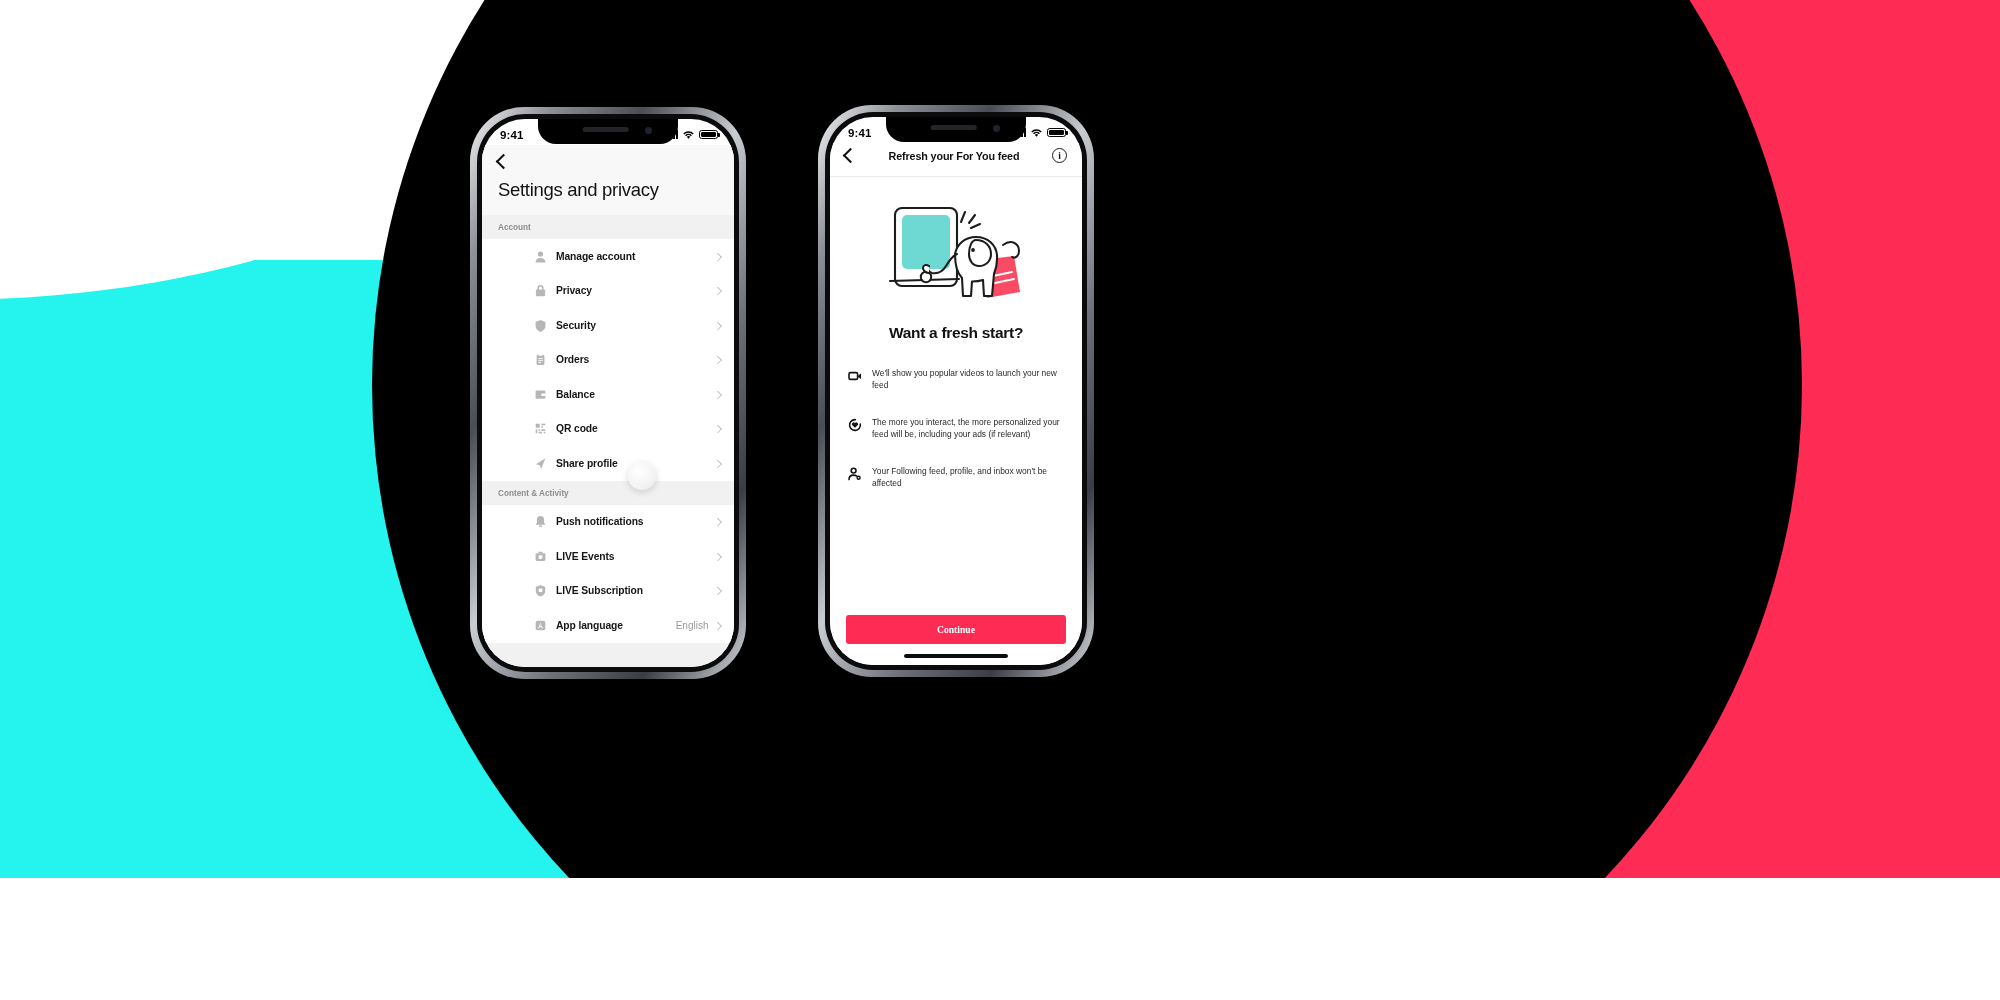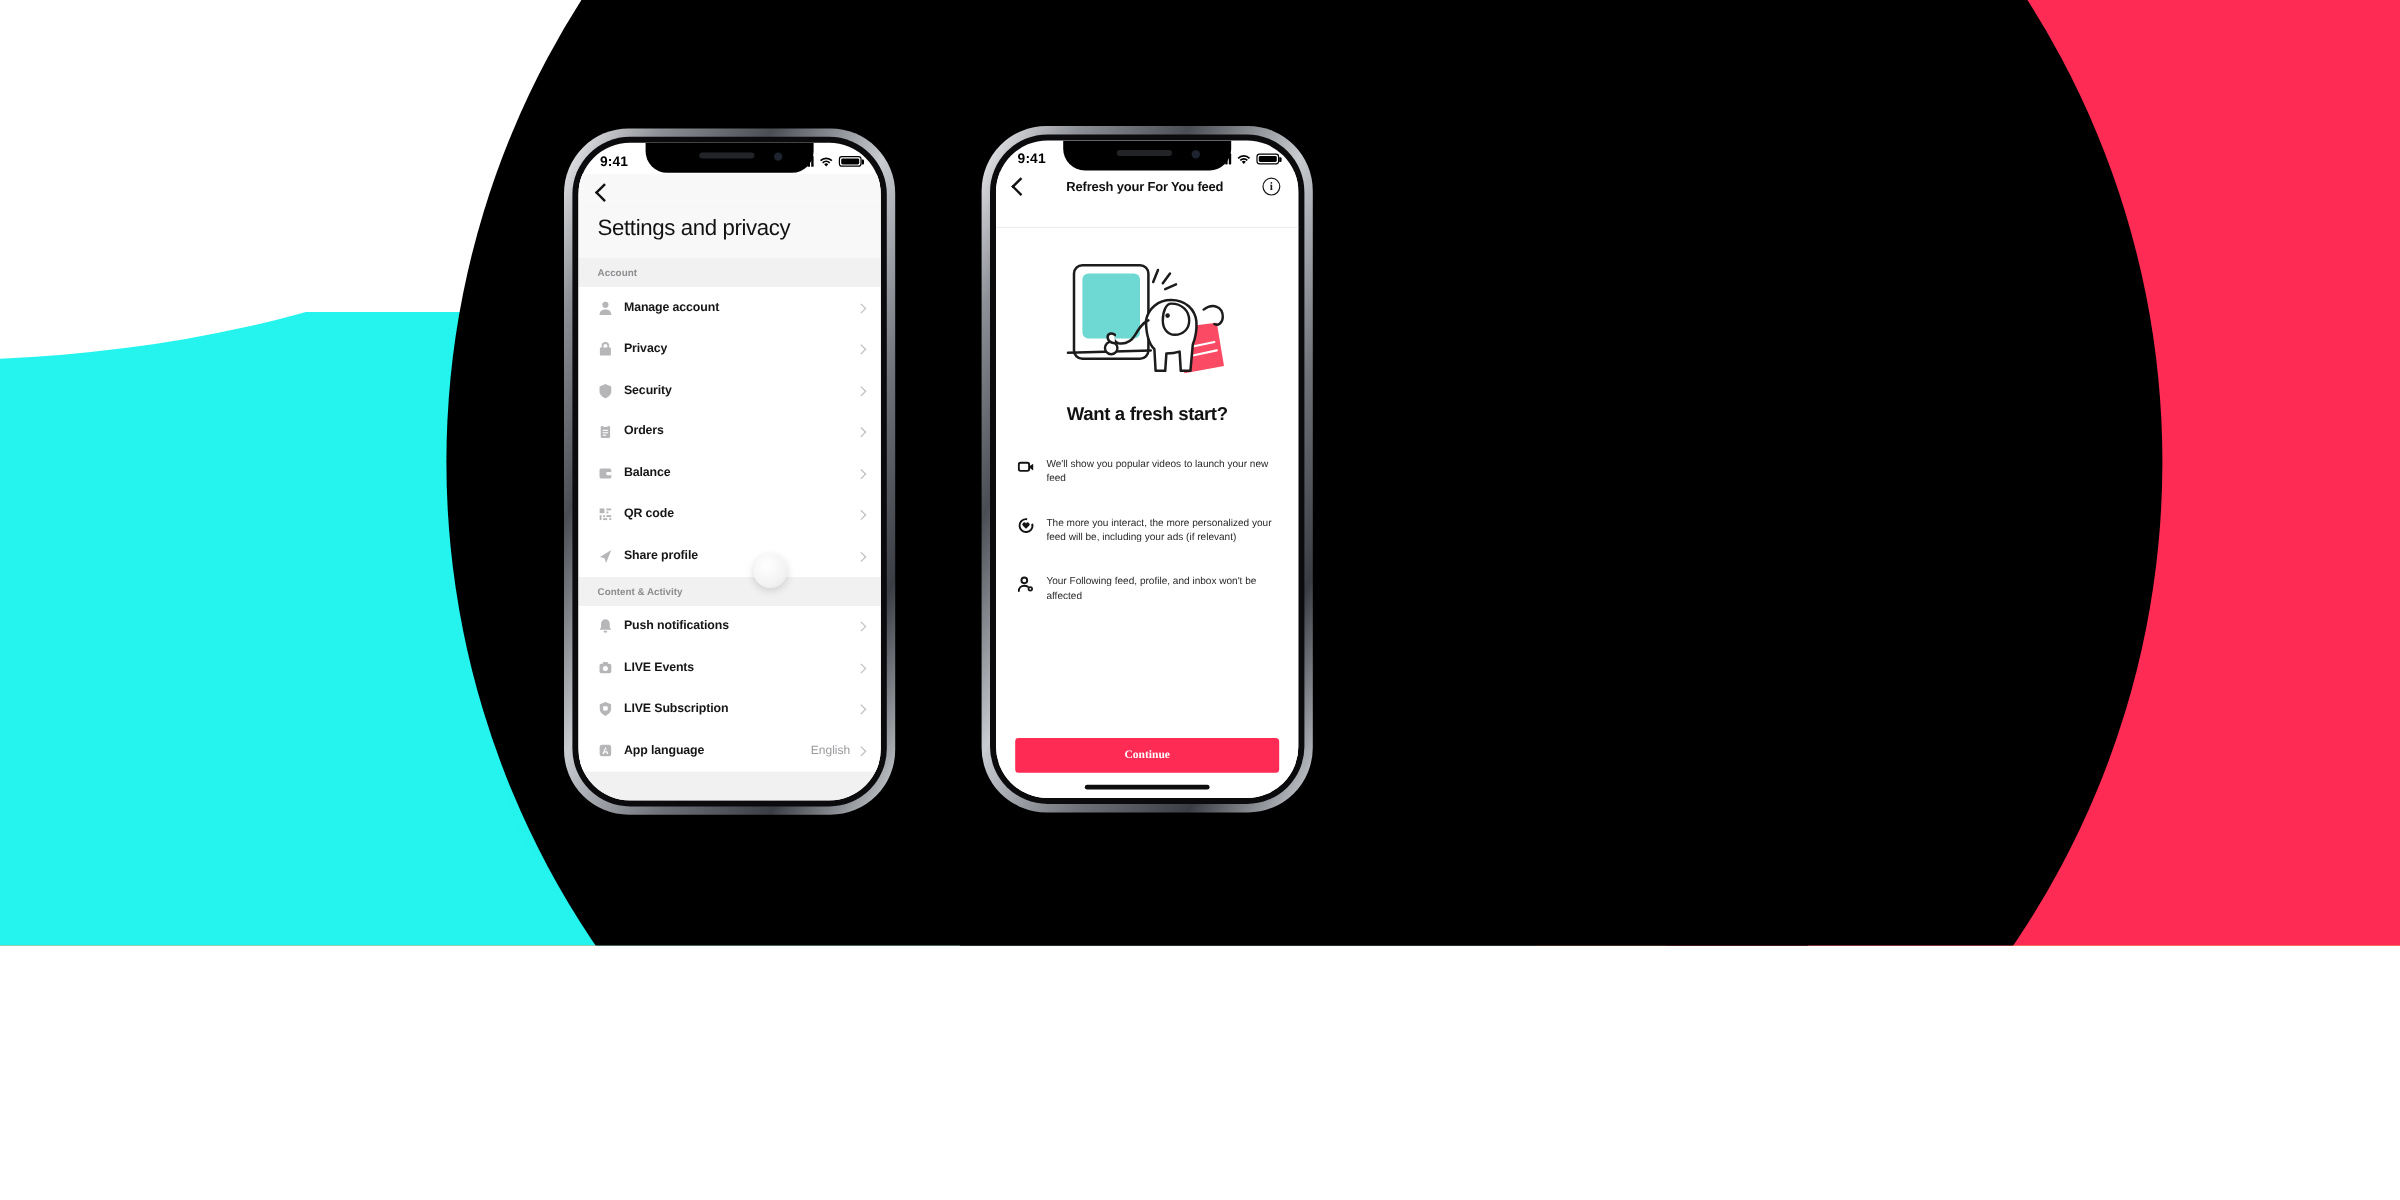--- a/index.html
+++ b/index.html
@@ -4,23 +4,23 @@
 <style>
   * { box-sizing: border-box; margin: 0; padding: 0; }
   html, body {
     width: 2000px; height: 1000px;
     overflow: hidden;
     font-family: "Liberation Sans", sans-serif;
     background: #ffffff;
   }
   #stage {
     position: relative;
-    width: 2000px; height: 788px;
+    width: 2000px; height: 878px;
     overflow: hidden;
-    background: #f97316;
+    background: #ec4899;
   }
 
   
   .bg-layer { position: absolute; inset: 0; }
   .bg-cyan {
     position: absolute; left: 0; top: 0; width: 2000px; height: 1000px;
     background: #25f4ee;
     clip-path: polygon(0 0, 1280px 0, 1280px 1000px, 0 1000px);
   }
   .bg-white {
@@ -134,21 +134,21 @@
   }
   .page-title {
     font-size: 18.5px; font-weight: 400; color: #121212;
     padding: 6px 16px 14px 16px; letter-spacing: -0.3px;
     background:#f8f8f8;
   }
   .sec-head {
     font-size: 8.2px; color: #8d8d90; font-weight: 700;
     padding: 8px 16px 7px 16px; background: #f1f1f2;
   }
-  .card { background: #ffffff; }
+  .card { background: #ffffff; padding-left: 36px; }
   .row {
     display: flex; align-items: center;
     padding: 0 14px 0 16px;
     height: 34.5px;
     position: relative;
   }
   .row + .row::before {
     content:""; position:absolute; left: 16px; right: 0; top: 0;
     height: 0px; background: transparent;
   }
@@ -175,21 +175,21 @@
     width: 28px; height: 28px; border-radius: 50%;
     background: radial-gradient(circle at 38% 32%, #ffffff 0%, #f3f3f4 62%, #e2e2e4 100%);
     box-shadow: 0 2px 7px rgba(0,0,0,0.16);
     z-index: 5;
   }
 
   
   .s2-body { height: calc(100% - 26px); background:#fff; display:flex; flex-direction:column; }
   .navbar {
     display:flex; align-items:center; justify-content:space-between;
-    padding: 5px 15px 26px 15px;
+    padding: 5px 15px 13px 15px;
     border-bottom: 1px solid #ededee;
   }
   .nav-title { font-size: 10.8px; font-weight: 700; color: #111; letter-spacing: -0.15px; }
   .info-ico {
     width: 15px; height: 15px; border-radius: 50%;
     border: 1.4px solid #1a1a1a;
     display:flex; align-items:center; justify-content:center;
     font-size: 9.5px; font-weight: 700; color: #1a1a1a;
     font-family: "Liberation Serif", serif;
   }

